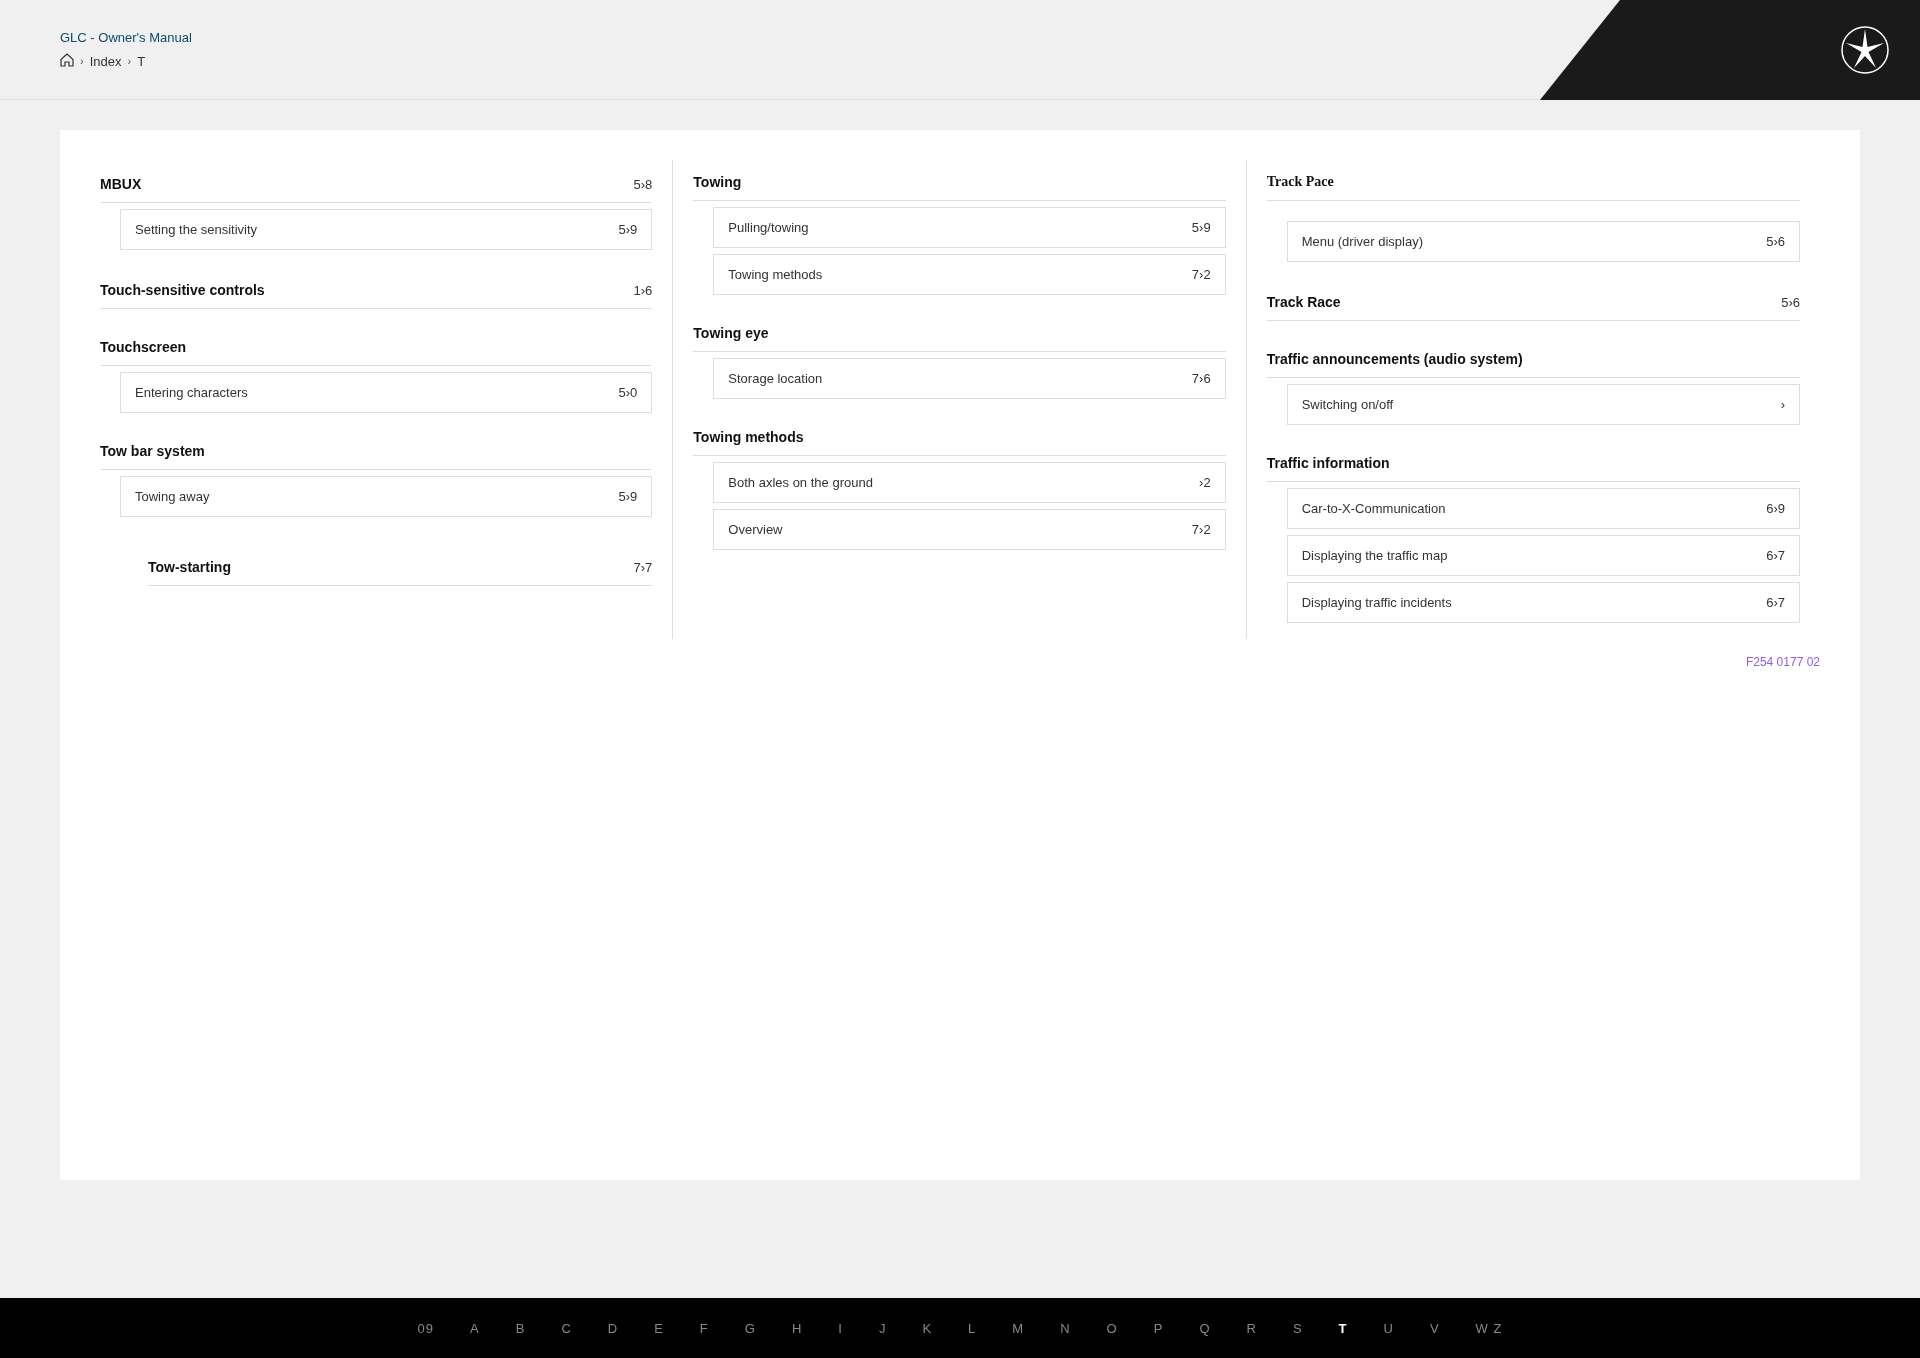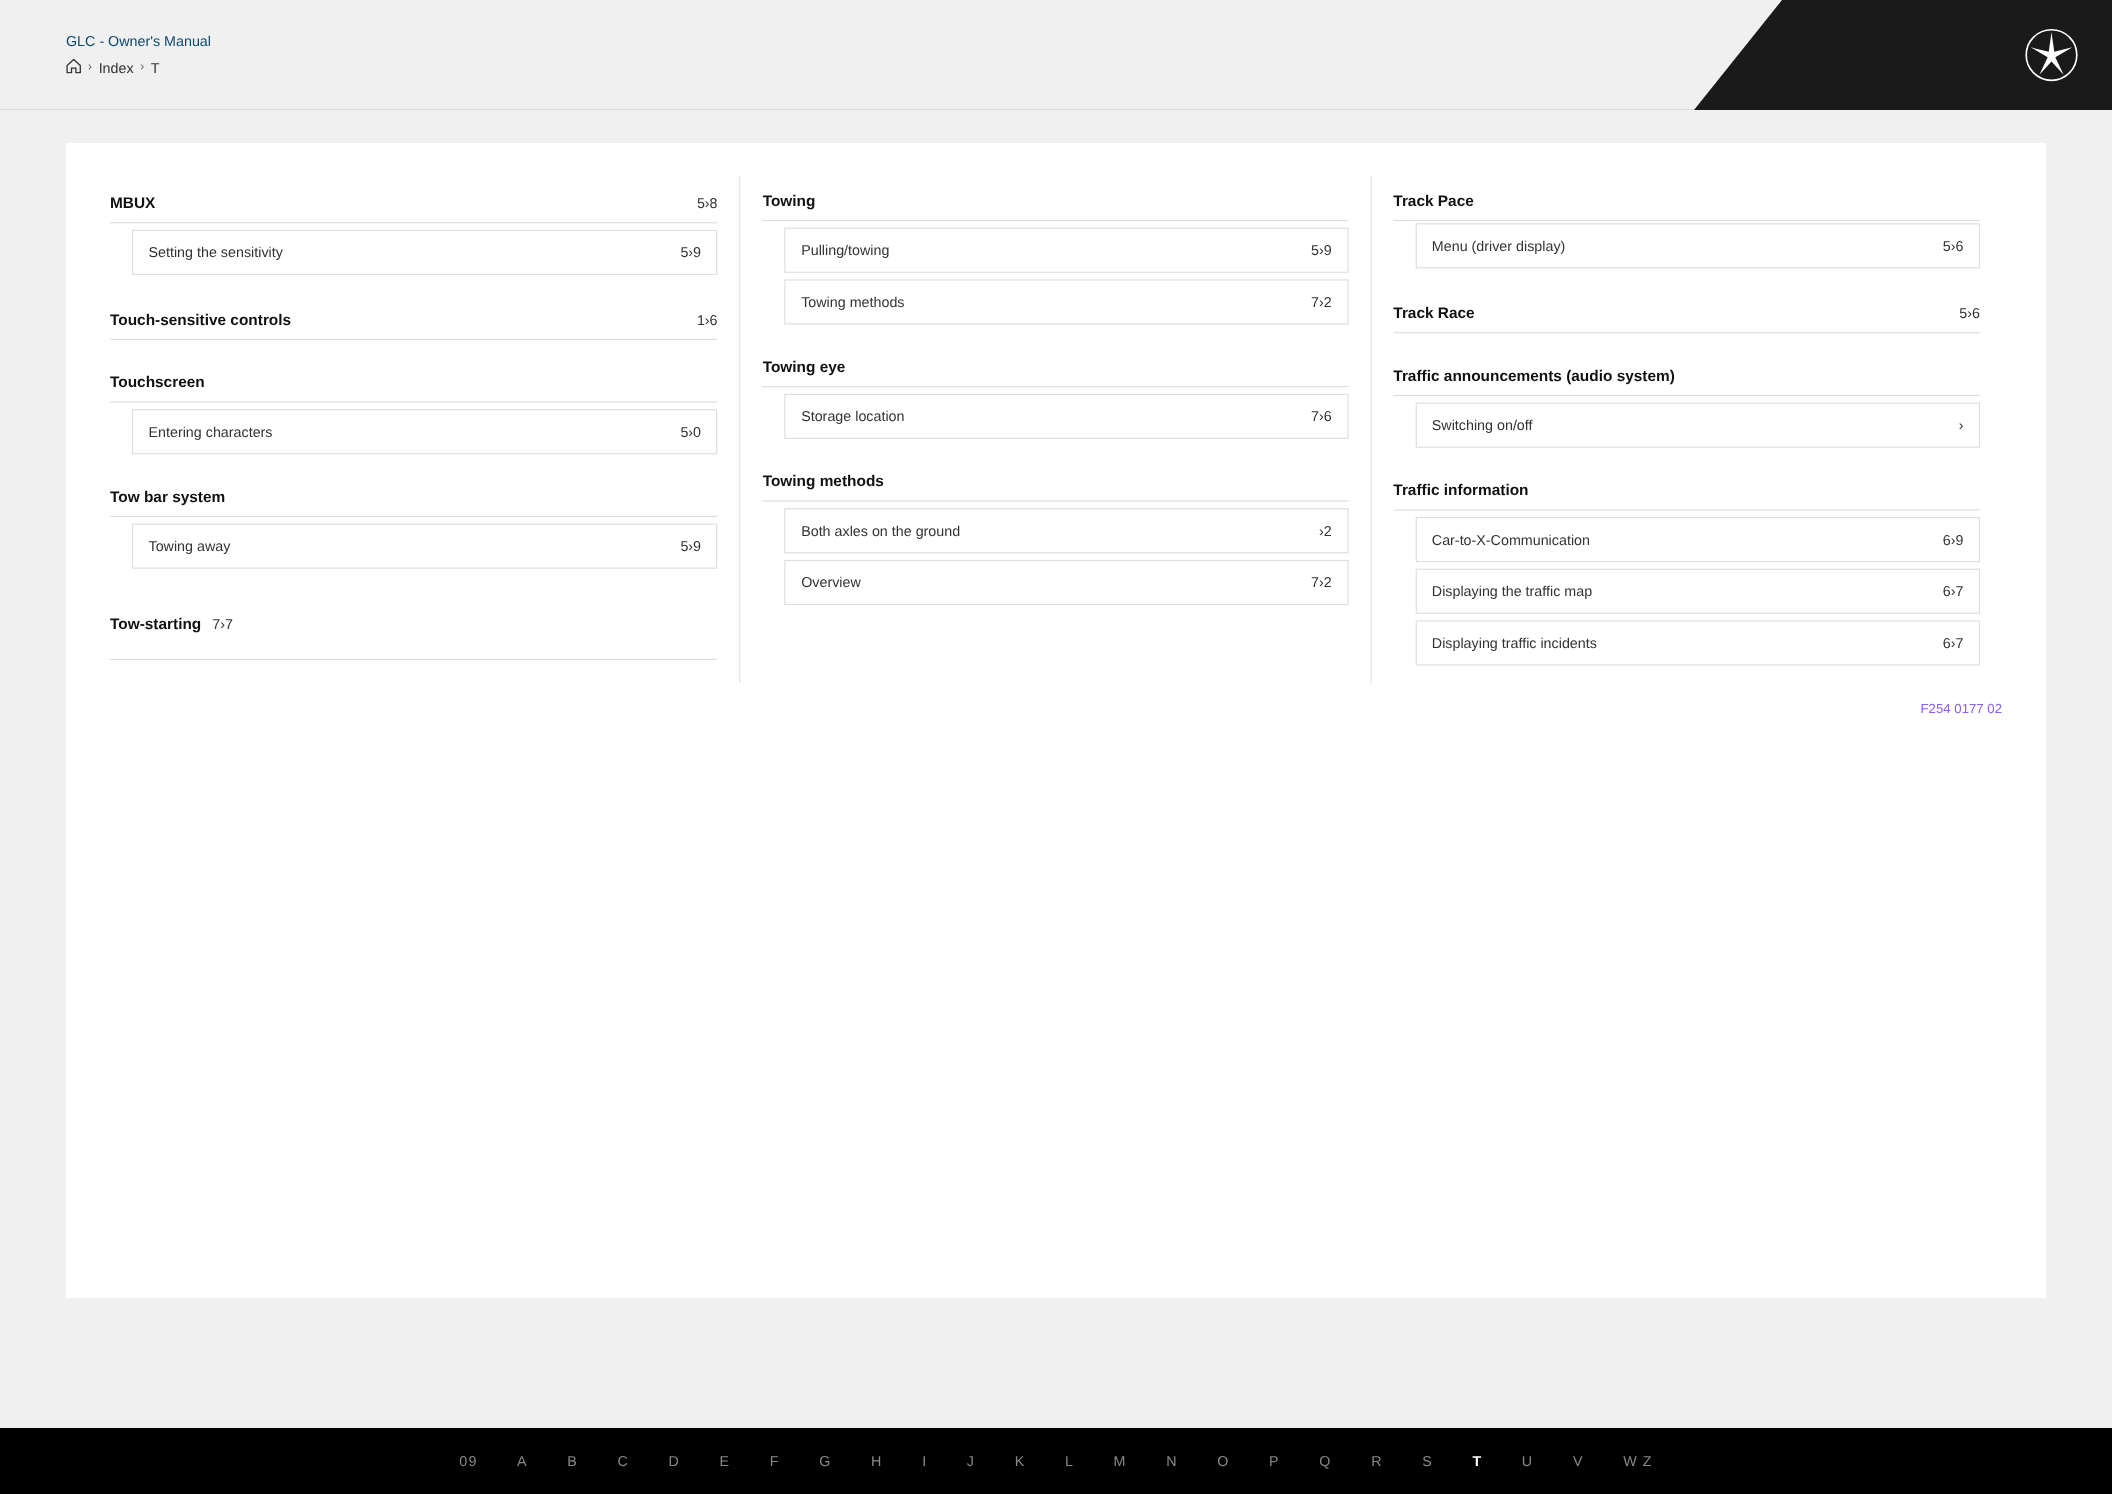--- a/index.html
+++ b/index.html
@@ -210,21 +210,21 @@
             <span class="entry-page">5›0</span>
           </div>
           <div style="height: 10px;"></div>
           <div class="section-header" style="border-bottom: 1px solid rgb(221, 221, 221); margin-bottom: 6px;">Tow bar system</div>
           <div class="entry sub-entry">
             <span class="entry-label">Towing away</span>
             <span class="entry-page">5›9</span>
           </div>
           <div style="height: 10px;"></div>
           <div style="height: 10px;"></div>
-          <div style="display: flex; align-items: center; padding-top: 16px; padding-bottom: 24px; border-bottom: 1px solid rgb(221, 221, 221); margin-bottom: 6px;">
+          <div style="display: flex; justify-content: space-between; align-items: center; padding-top: 16px; padding-bottom: 10px; border-bottom: 1px solid rgb(221, 221, 221); margin-bottom: 6px; margin-left: 48px;">
             <span class="section-header" style="padding: 0px;">Tow-starting</span>
             <span class="entry-page">7›7</span>
           </div>
           <div style="height: 10px;"></div>
         </div>
         <div class="column">
           <div class="section-header" style="border-bottom: 1px solid rgb(221, 221, 221); margin-bottom: 6px;">Towing</div>
           <div class="entry sub-entry">
             <span class="entry-label">Pulling/towing</span>
             <span class="entry-page">5›9</span>
@@ -245,21 +245,21 @@
             <span class="entry-label">Both axles on the ground</span>
             <span class="entry-page">›2</span>
           </div>
           <div class="entry sub-entry">
             <span class="entry-label">Overview</span>
             <span class="entry-page">7›2</span>
           </div>
           <div style="height: 10px;"></div>
         </div>
         <div class="column">
-          <div class="section-header" style="border-bottom: 1px solid rgb(221, 221, 221); margin-bottom: 2px;">Track Pace</div>
+          <div class="section-header" style="border-bottom: 1px solid rgb(221, 221, 221); margin-bottom: 20px; font-family: Liberation Serif, serif;">Track Pace</div>
           <div class="entry sub-entry">
             <span class="entry-label">Menu (driver display)</span>
             <span class="entry-page">5›6</span>
           </div>
           <div style="height: 10px;"></div>
           <div style="display: flex; justify-content: space-between; align-items: center; padding-top: 16px; padding-bottom: 10px; border-bottom: 1px solid rgb(221, 221, 221); margin-bottom: 6px;">
             <span class="section-header" style="padding: 0px;">Track Race</span>
             <span class="entry-page">5›6</span>
           </div>
           <div style="height: 10px;"></div>

